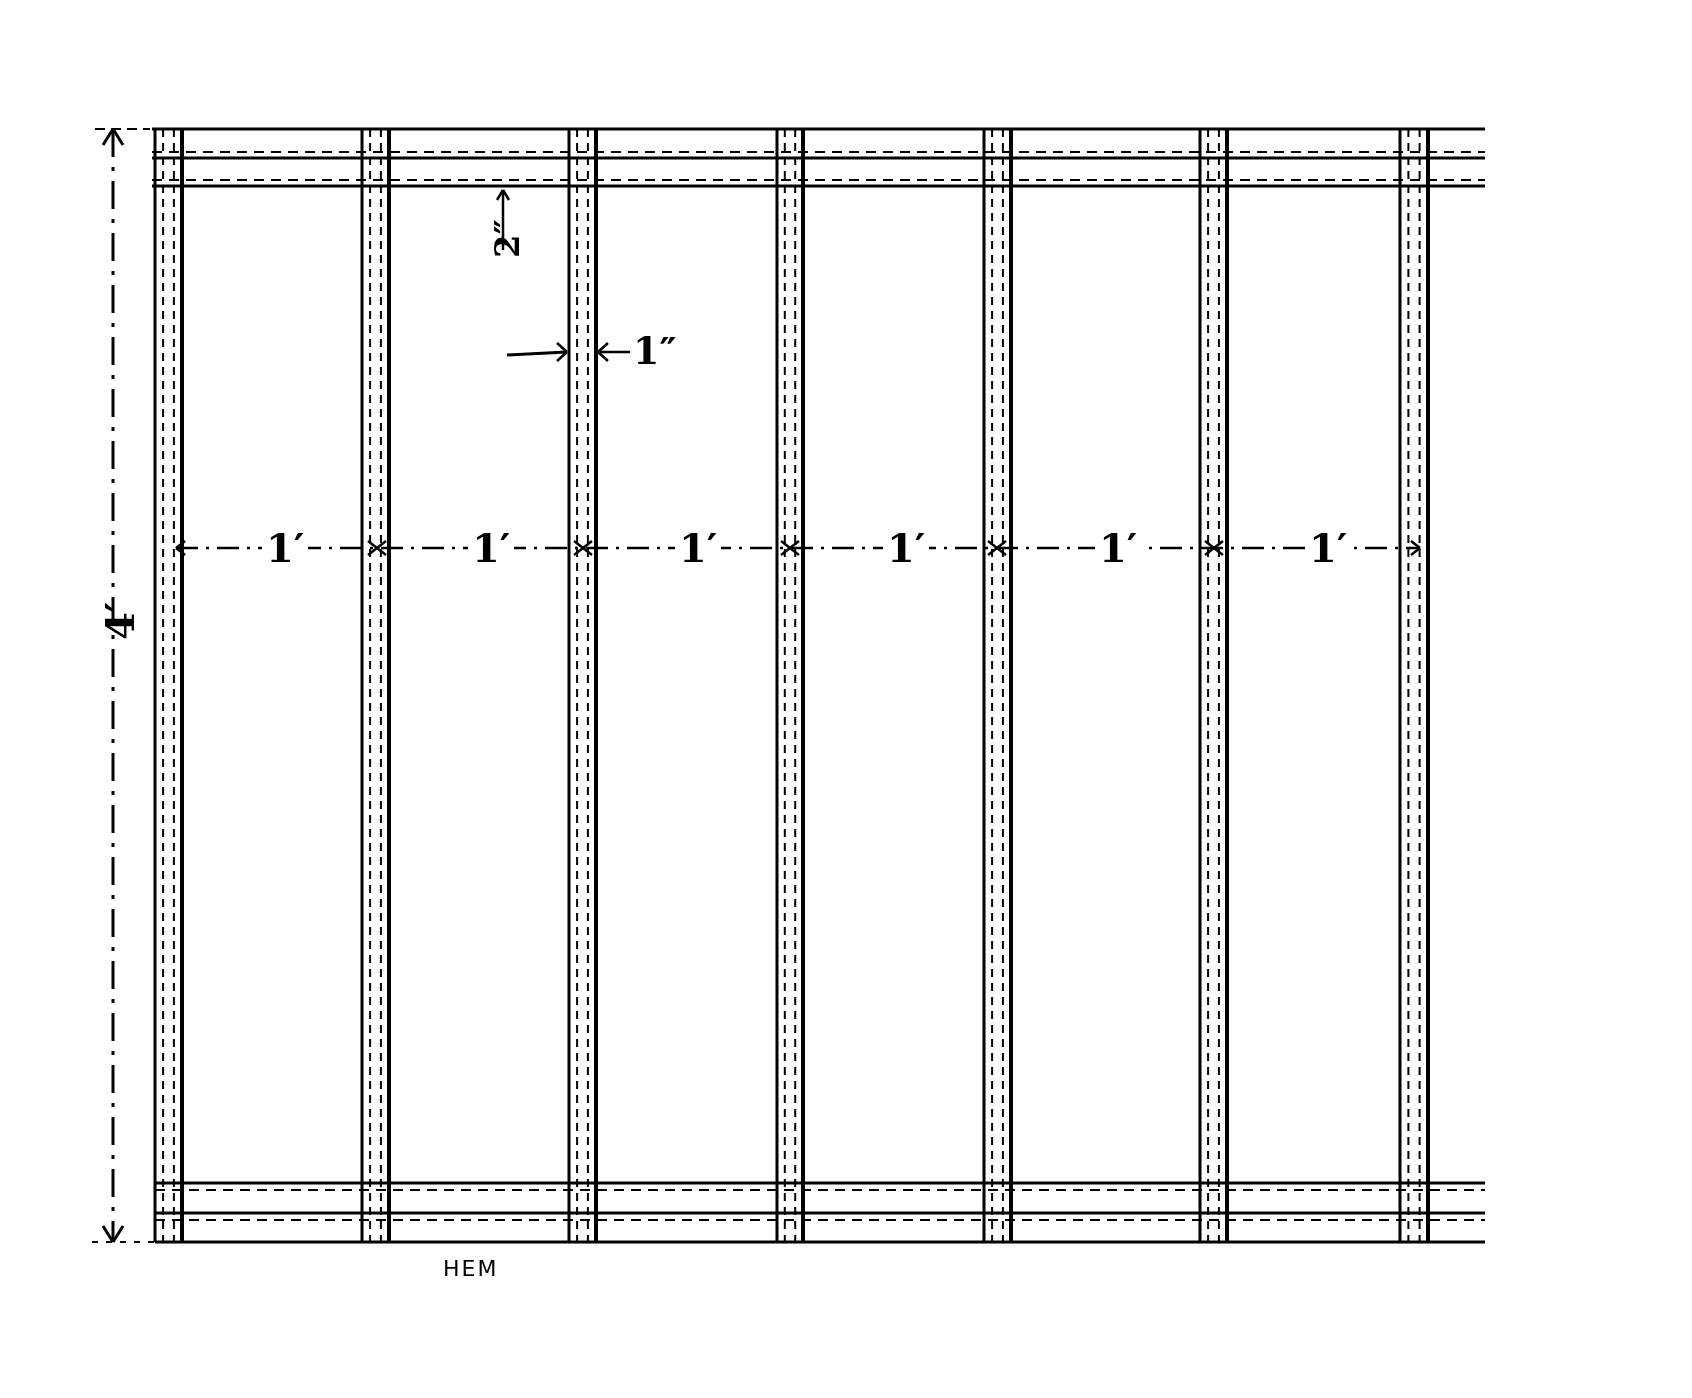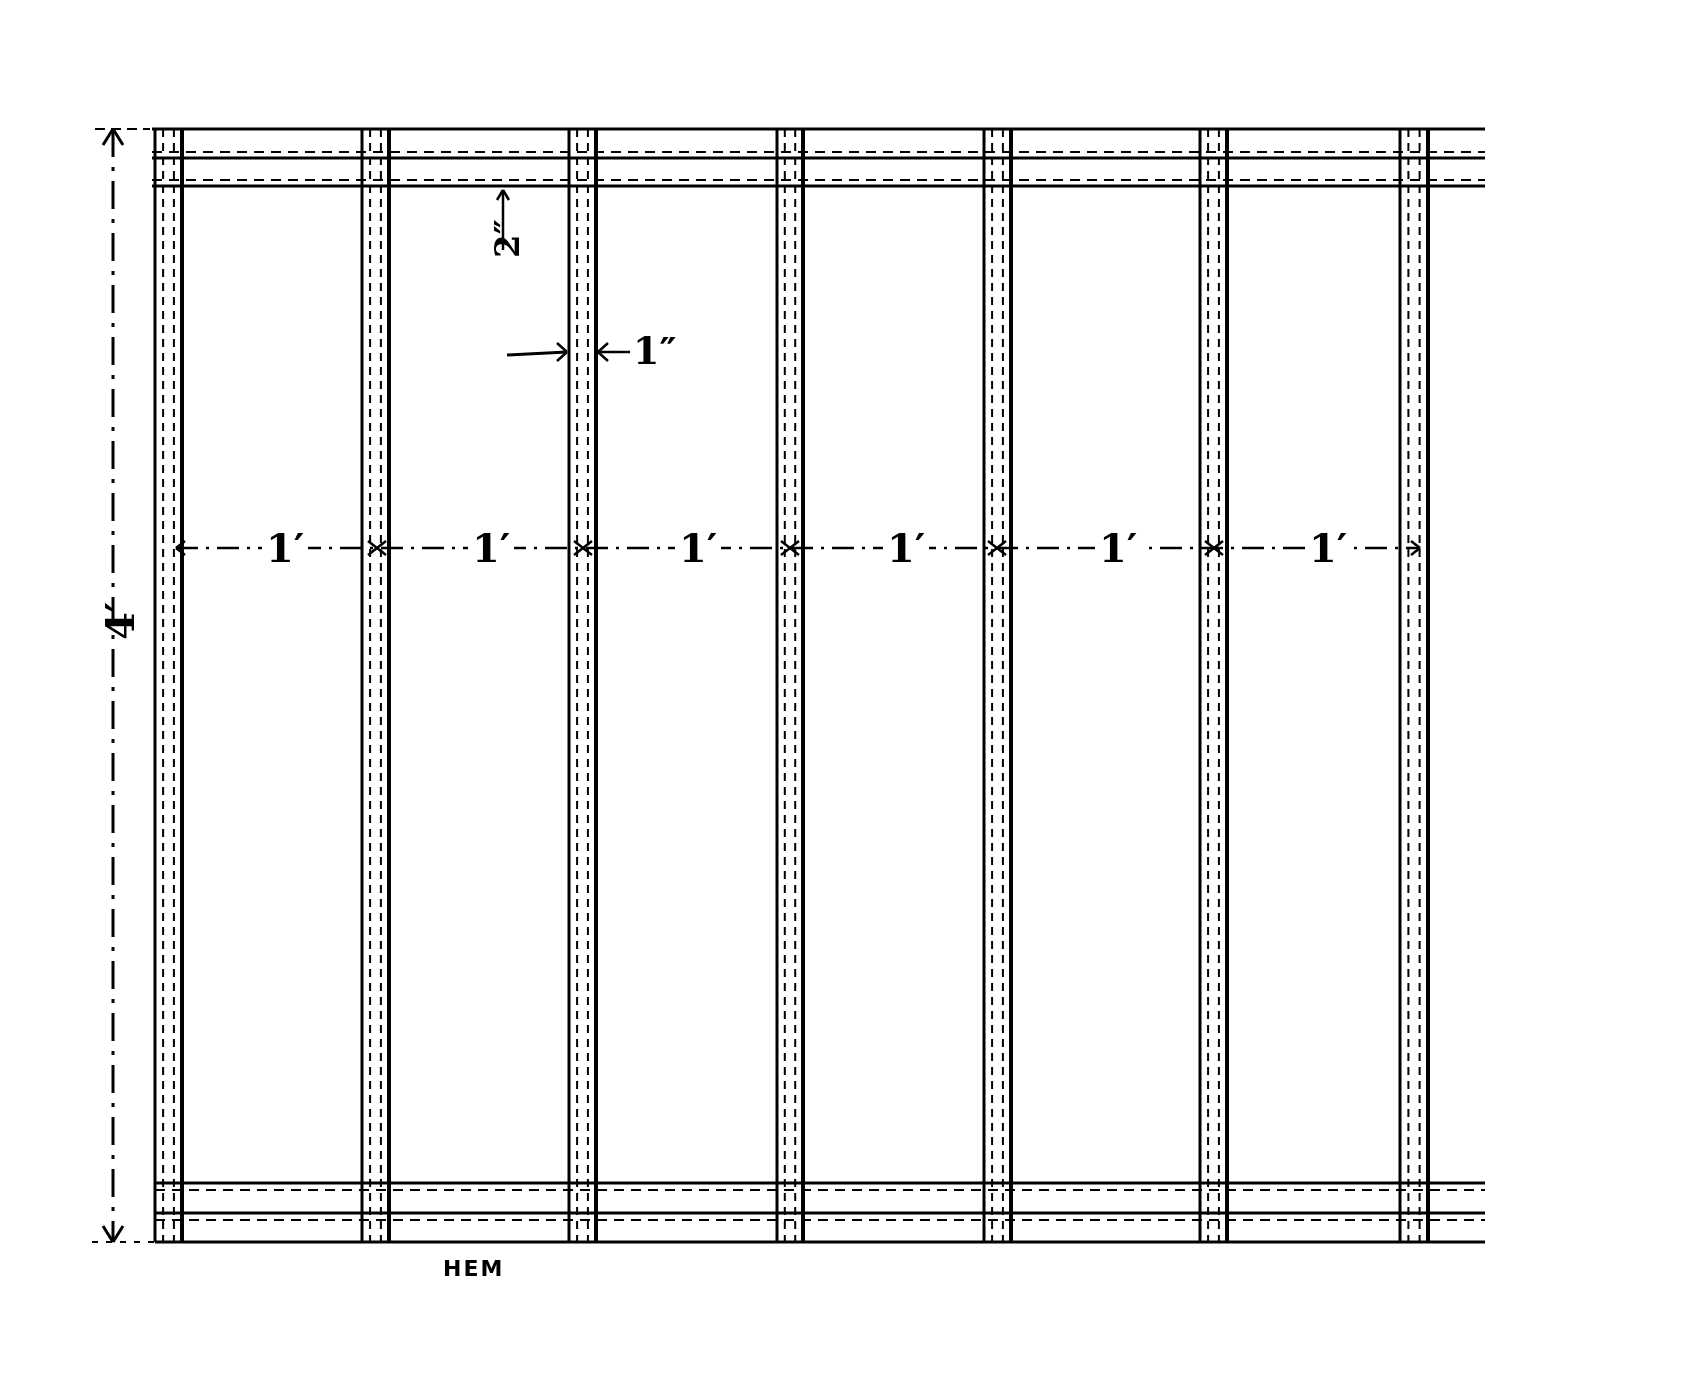--- a/index.html
+++ b/index.html
@@ -1,20 +1,20 @@
 <!DOCTYPE html>
 <html><head>
 <meta charset="utf-8">
 <style>
   html, body { margin: 0; padding: 0; background: #ffffff; }
   body { width: 1692px; height: 1398px; position: relative; overflow: hidden; }
   #drawing { position: absolute; left: 0; top: 0; }
   .lbl { position: absolute; font-family: "DejaVu Serif", serif; font-weight: bold; color: #000; line-height: 1; white-space: nowrap; }
   .dim { font-size: 40px; }
-  .hem { font-family: "DejaVu Sans", sans-serif; font-weight: bold; font-size: 22px; letter-spacing: 2px; }
+  .hem { font-family: "DejaVu Sans", sans-serif; font-weight: normal; font-size: 22px; letter-spacing: 2px; }
 </style>
 </head>
 <body>
 
 <svg id="drawing" width="1692" height="1398" viewBox="0 0 1692 1398" xmlns="http://www.w3.org/2000/svg">
   <g id="strips">
       <line x1="155" y1="129" x2="155" y2="1242" stroke="#000000" stroke-width="3"></line>
       <line x1="182" y1="129" x2="182" y2="1242" stroke="#000000" stroke-width="4"></line>
       <line x1="163.1" y1="129" x2="163.1" y2="1242" stroke="#000000" stroke-width="2" stroke-dasharray="8 6"></line>
       <line x1="173.9" y1="129" x2="173.9" y2="1242" stroke="#000000" stroke-width="2" stroke-dasharray="8 6"></line>

